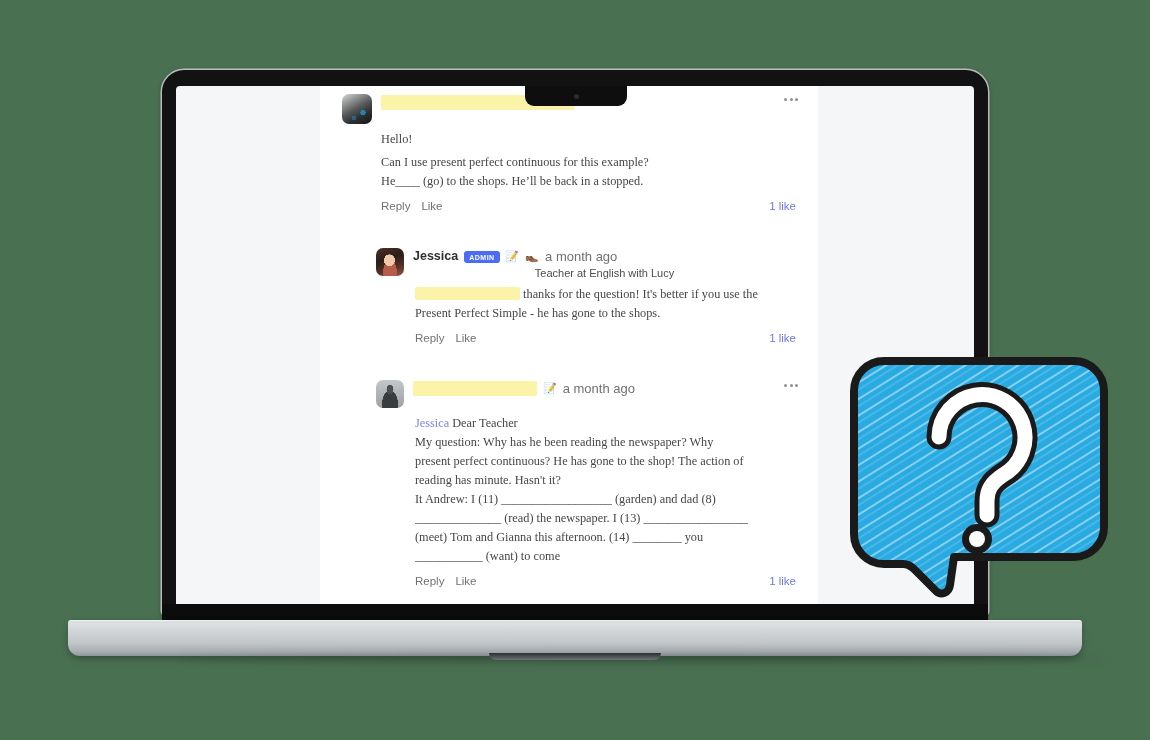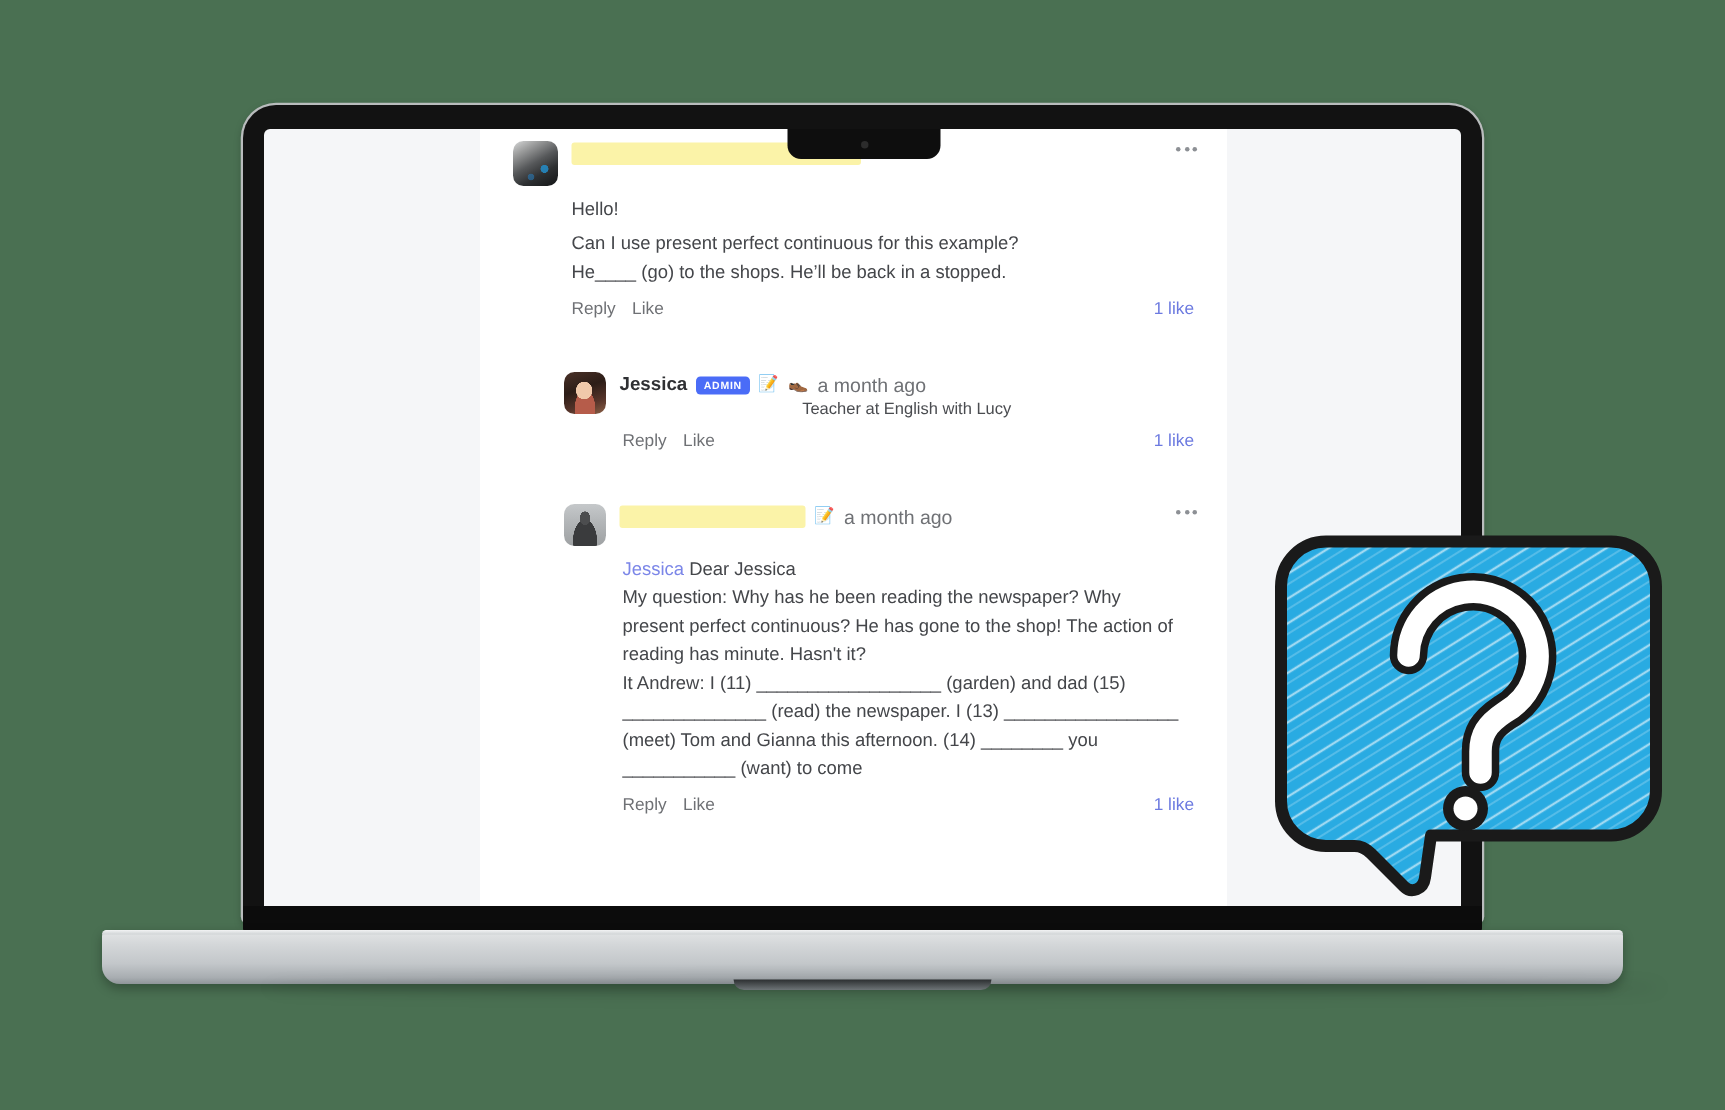--- a/index.html
+++ b/index.html
@@ -224,20 +224,21 @@
     border-radius: 50%;
     display: block;
   }
 
   .comment-body {
     font-size: 12.3px;
     line-height: 1.55;
     color: #44464a;
     padding-left: 39px;
     padding-top: 6px;
+    font-family: Liberation Serif, serif;
   }
   .comment-body p { margin: 0; }
   .comment-body p.gap { margin-top: 4px; }
 
   .hl-inline {
     display: inline-block;
     width: 105px;
     height: 13px;
     background: #fbf3a8;
     border-radius: 2px;
@@ -335,20 +336,24 @@
               <span class="author-name">Jessica</span>
               <span class="badge-admin">ADMIN</span>
               <span class="emoji">📝</span>
               <span class="emoji">👞</span>
               <span class="timestamp">a month ago</span>
             </div>
             <div class="author-sub">Teacher at English with Lucy</div>
           </div>
         </div>
 
+        <div class="comment-body">
+          <p><span class="hl-inline"></span> <span>thanks for the question! It's better if you use the</span></p>
+          <p>Present Perfect Simple - he has gone to the shops.</p>
+        </div>
 
         <div class="actions">
           <span class="action-link">Reply</span>
           <span class="action-link">Like</span>
           <span class="like-count">1 like</span>
         </div>
       </div>
 
       <div class="spacer-md"></div>
 
@@ -363,25 +368,25 @@
           <div class="meta-col">
             <div class="meta-row">
               <span class="redacted w3"></span>
               <span class="emoji">📝</span>
               <span class="timestamp">a month ago</span>
             </div>
           </div>
         </div>
 
         <div class="comment-body">
-          <p><span class="mention">Jessica</span> <span>Dear Jessica</span></p>
+          <p><span class="mention">Jessica</span> <span>Dear Teacher</span></p>
           <p>My question:  Why has he been reading the newspaper? Why</p>
           <p>present perfect continuous? He has gone to the shop! The action of</p>
           <p>reading has minute. Hasn't it?</p>
-          <p>It Andrew: I (11) __________________ (garden) and dad (15)</p>
+          <p>It Andrew: I (11) __________________ (garden) and dad (8)</p>
           <p>______________ (read) the newspaper. I (13) _________________</p>
           <p>(meet) Tom and Gianna this afternoon. (14) ________ you</p>
           <p>___________ (want) to come</p>
         </div>
 
         <div class="actions">
           <span class="action-link">Reply</span>
           <span class="action-link">Like</span>
           <span class="like-count">1 like</span>
         </div>

